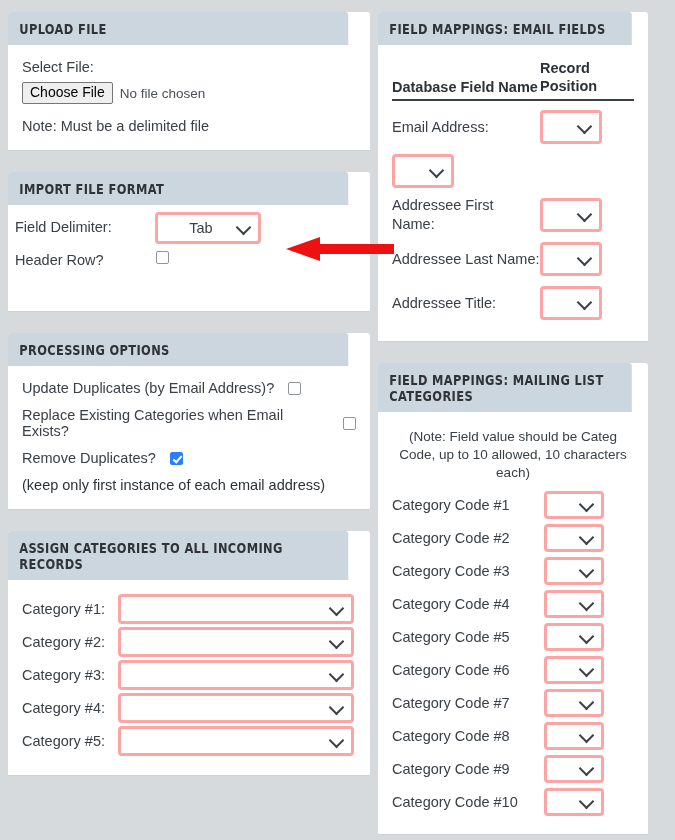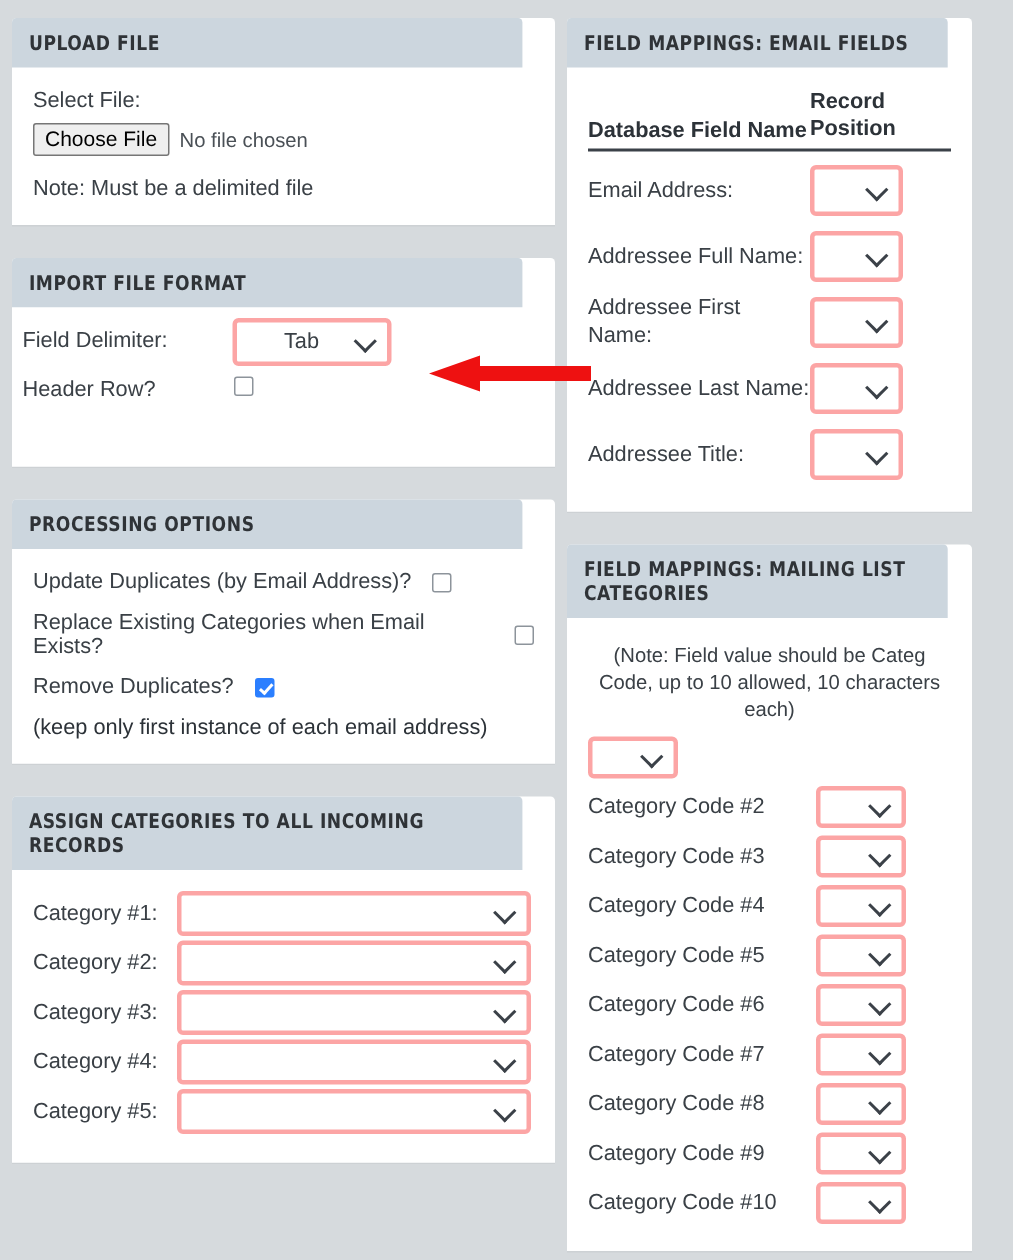--- a/index.html
+++ b/index.html
@@ -355,21 +355,20 @@
             <div class="fm-head-l">Database Field Name</div>
             <div class="fm-head-r">Record Position</div>
           </div>
           <div class="fm-row">
             <div class="fm-row-label">Email Address:</div>
             <div class="sel small">
               <span class="chev"></span>
             </div>
           </div>
           <div class="fm-row">
-            <div class="fm-row-label">Addressee Full Name:</div>
             <div class="sel small">
               <span class="chev"></span>
             </div>
           </div>
           <div class="fm-row">
             <div class="fm-row-label">Addressee First Name:</div>
             <div class="sel small">
               <span class="chev"></span>
             </div>
           </div>
@@ -387,20 +386,21 @@
           </div>
         </div>
       </div>
     </div>
 
     <div class="panel">
       <div class="panel-header">Field Mappings: Mailing List Categories</div>
       <div class="panel-body">
         <div class="cat-note">(Note: Field value should be Categ Code, up to 10 allowed, 10 characters each)</div>
         <div class="cc-row">
+          <span class="cc-label">Category Code #1</span>
           <div class="sel cat">
               <span class="chev"></span>
             </div>
         </div>
         <div class="cc-row">
           <span class="cc-label">Category Code #2</span>
           <div class="sel cat">
               <span class="chev"></span>
             </div>
         </div>

